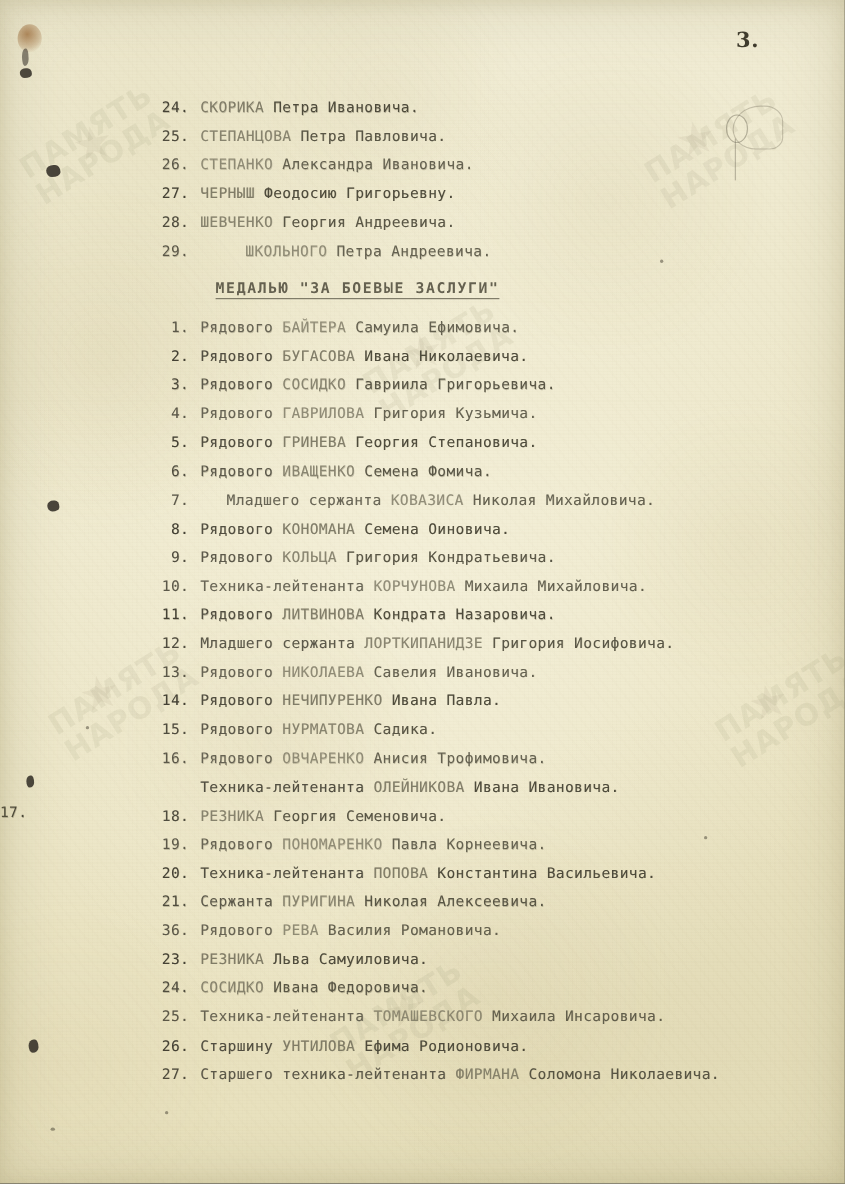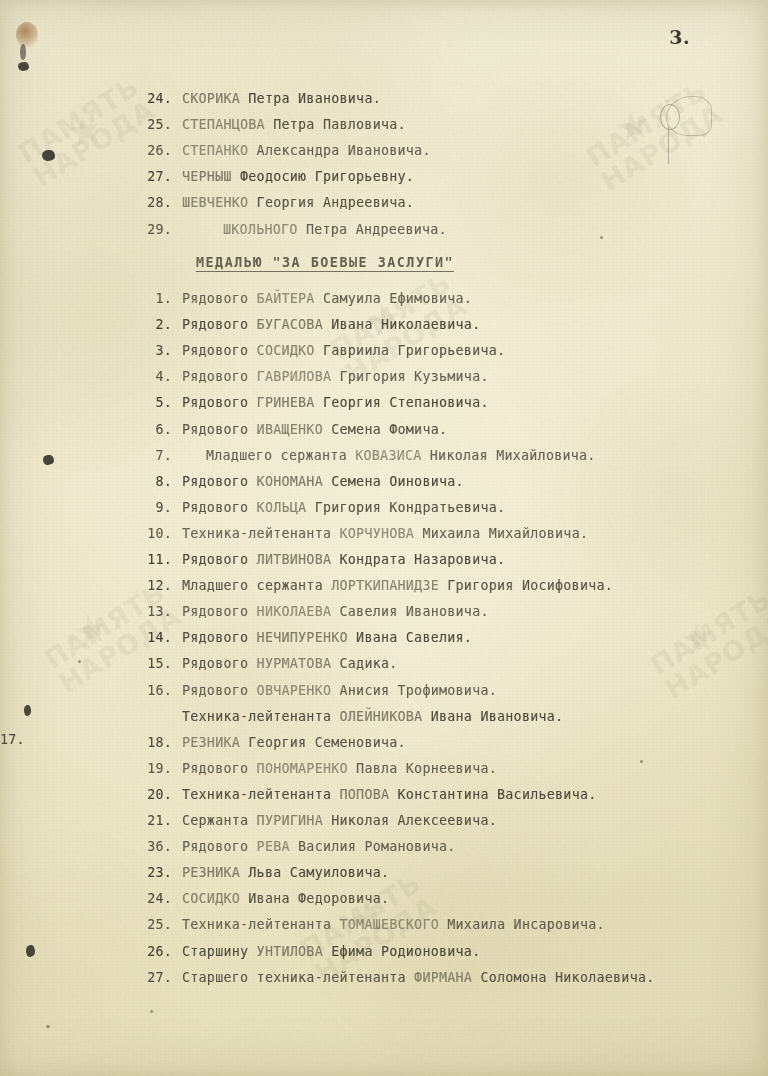--- a/index.html
+++ b/index.html
@@ -232,21 +232,21 @@
       <div class="typed-line fade-3" style="top: 370.3px; left: 0px;"><span class="num" style="position: absolute; left: 0px; width: 172px; text-align: right;">4.</span><span style="position: absolute; left: 182px; white-space: pre;"><span class="rank">Рядового </span><span class="fam">ГАВРИЛОВА </span><span class="given">Григория Кузьмича.</span></span></div>
       <div class="typed-line fade-1" style="top: 396.4px; left: 0px;"><span class="num" style="position: absolute; left: 0px; width: 172px; text-align: right;">5.</span><span style="position: absolute; left: 182px; white-space: pre;"><span class="rank">Рядового </span><span class="fam">ГРИНЕВА </span><span class="given">Георгия Степановича.</span></span></div>
       <div class="typed-line fade-2" style="top: 422.5px; left: 0px;"><span class="num" style="position: absolute; left: 0px; width: 172px; text-align: right;">6.</span><span style="position: absolute; left: 182px; white-space: pre;"><span class="rank">Рядового </span><span class="fam">ИВАЩЕНКО </span><span class="given">Семена Фомича.</span></span></div>
       <div class="typed-line fade-3" style="top: 448.6px; left: 0px;"><span class="num" style="position: absolute; left: 0px; width: 172px; text-align: right;">7.</span><span style="position: absolute; left: 182px; white-space: pre; padding-left: 24px;"><span class="rank">Младшего сержанта </span><span class="fam">КОВАЗИСА </span><span class="given">Николая Михайловича.</span></span></div>
       <div class="typed-line fade-1" style="top: 474.7px; left: 0px;"><span class="num" style="position: absolute; left: 0px; width: 172px; text-align: right;">8.</span><span style="position: absolute; left: 182px; white-space: pre;"><span class="rank">Рядового </span><span class="fam">КОНОМАНА </span><span class="given">Семена Оиновича.</span></span></div>
       <div class="typed-line fade-2" style="top: 500.8px; left: 0px;"><span class="num" style="position: absolute; left: 0px; width: 172px; text-align: right;">9.</span><span style="position: absolute; left: 182px; white-space: pre;"><span class="rank">Рядового </span><span class="fam">КОЛЬЦА </span><span class="given">Григория Кондратьевича.</span></span></div>
       <div class="typed-line fade-3" style="top: 526.9px; left: 0px;"><span class="num" style="position: absolute; left: 0px; width: 172px; text-align: right;">10.</span><span style="position: absolute; left: 182px; white-space: pre;"><span class="rank">Техника-лейтенанта </span><span class="fam">КОРЧУНОВА </span><span class="given">Михаила Михайловича.</span></span></div>
       <div class="typed-line fade-1" style="top: 553px; left: 0px;"><span class="num" style="position: absolute; left: 0px; width: 172px; text-align: right;">11.</span><span style="position: absolute; left: 182px; white-space: pre;"><span class="rank">Рядового </span><span class="fam">ЛИТВИНОВА </span><span class="given">Кондрата Назаровича.</span></span></div>
       <div class="typed-line fade-2" style="top: 579.1px; left: 0px;"><span class="num" style="position: absolute; left: 0px; width: 172px; text-align: right;">12.</span><span style="position: absolute; left: 182px; white-space: pre;"><span class="rank">Младшего сержанта </span><span class="fam">ЛОРТКИПАНИДЗЕ </span><span class="given">Григория Иосифовича.</span></span></div>
       <div class="typed-line fade-3" style="top: 605.2px; left: 0px;"><span class="num" style="position: absolute; left: 0px; width: 172px; text-align: right;">13.</span><span style="position: absolute; left: 182px; white-space: pre;"><span class="rank">Рядового </span><span class="fam">НИКОЛАЕВА </span><span class="given">Савелия Ивановича.</span></span></div>
-      <div class="typed-line fade-1" style="top: 631.3px; left: 0px;"><span class="num" style="position: absolute; left: 0px; width: 172px; text-align: right;">14.</span><span style="position: absolute; left: 182px; white-space: pre;"><span class="rank">Рядового </span><span class="fam">НЕЧИПУРЕНКО </span><span class="given">Ивана Савелия.</span></span></div>
+      <div class="typed-line fade-1" style="top: 631.3px; left: 0px;"><span class="num" style="position: absolute; left: 0px; width: 172px; text-align: right;">14.</span><span style="position: absolute; left: 182px; white-space: pre;"><span class="rank">Рядового </span><span class="fam">НЕЧИПУРЕНКО </span><span class="given">Ивана Павла.</span></span></div>
       <div class="typed-line fade-2" style="top: 657.4px; left: 0px;"><span class="num" style="position: absolute; left: 0px; width: 172px; text-align: right;">15.</span><span style="position: absolute; left: 182px; white-space: pre;"><span class="rank">Рядового </span><span class="fam">НУРМАТОВА </span><span class="given">Садика.</span></span></div>
       <div class="typed-line fade-3" style="top: 683.5px; left: 0px;"><span class="num" style="position: absolute; left: 0px; width: 172px; text-align: right;">16.</span><span style="position: absolute; left: 182px; white-space: pre; text-align: right;"><span class="rank">Рядового </span><span class="fam">ОВЧАРЕНКО </span><span class="given">Анисия Трофимовича.</span></span></div>
       <div class="typed-line fade-1" style="top: 709.6px; left: 0px;"><span class="num" style="position: absolute; left: 0px; width: 172px;  margin-top: 23px;">17.</span><span style="position: absolute; left: 182px; white-space: pre;"><span class="rank">Техника-лейтенанта </span><span class="fam">ОЛЕЙНИКОВА </span><span class="given">Ивана Ивановича.</span></span></div>
       <div class="typed-line fade-2" style="top: 735.7px; left: 0px;"><span class="num" style="position: absolute; left: 0px; width: 172px; text-align: right;">18.</span><span style="position: absolute; left: 182px; white-space: pre;"><span class="fam">РЕЗНИКА </span><span class="given">Георгия Семеновича.</span></span></div>
       <div class="typed-line fade-3" style="top: 761.8px; left: 0px;"><span class="num" style="position: absolute; left: 0px; width: 172px; text-align: right;">19.</span><span style="position: absolute; left: 182px; white-space: pre;"><span class="rank">Рядового </span><span class="fam">ПОНОМАРЕНКО </span><span class="given">Павла Корнеевича.</span></span></div>
       <div class="typed-line fade-1" style="top: 787.9px; left: 0px;"><span class="num" style="position: absolute; left: 0px; width: 172px; text-align: right;">20.</span><span style="position: absolute; left: 182px; white-space: pre;"><span class="rank">Техника-лейтенанта </span><span class="fam">ПОПОВА </span><span class="given">Константина Васильевича.</span></span></div>
       <div class="typed-line fade-2" style="top: 814px; left: 0px;"><span class="num" style="position: absolute; left: 0px; width: 172px; text-align: right;">21.</span><span style="position: absolute; left: 182px; white-space: pre;"><span class="rank">Сержанта </span><span class="fam">ПУРИГИНА </span><span class="given">Николая Алексеевича.</span></span></div>
       <div class="typed-line fade-3" style="top: 840.1px; left: 0px;"><span class="num" style="position: absolute; left: 0px; width: 172px; text-align: right;">36.</span><span style="position: absolute; left: 182px; white-space: pre;"><span class="rank">Рядового </span><span class="fam">РЕВА </span><span class="given">Василия Романовича.</span></span></div>
       <div class="typed-line fade-1" style="top: 866.2px; left: 0px;"><span class="num" style="position: absolute; left: 0px; width: 172px; text-align: right;">23.</span><span style="position: absolute; left: 182px; white-space: pre;"><span class="fam">РЕЗНИКА </span><span class="given">Льва Самуиловича.</span></span></div>
       <div class="typed-line fade-2" style="top: 892.3px; left: 0px;"><span class="num" style="position: absolute; left: 0px; width: 172px; text-align: right;">24.</span><span style="position: absolute; left: 182px; white-space: pre;"><span class="fam">СОСИДКО </span><span class="given">Ивана Федоровича.</span></span></div>

